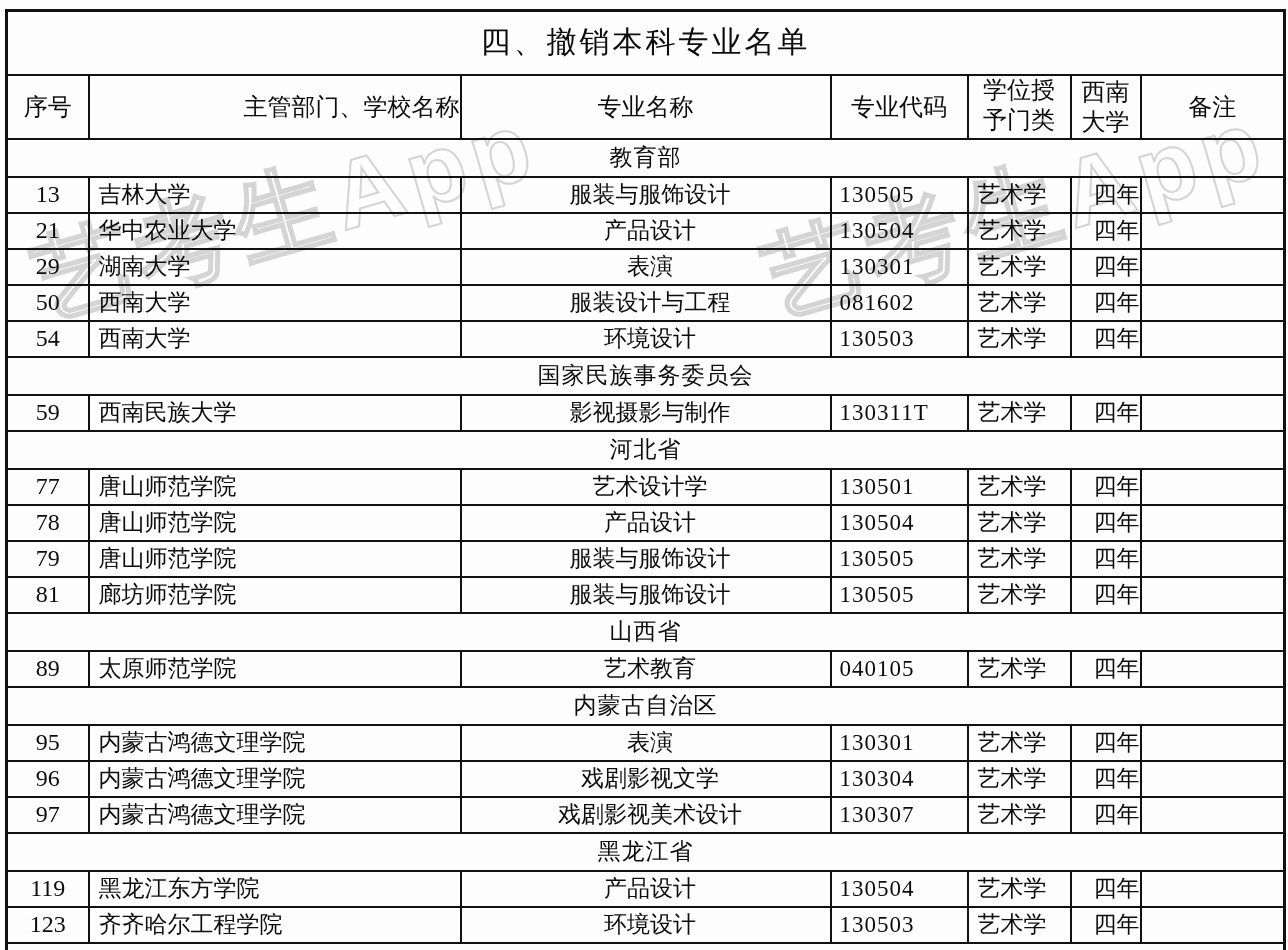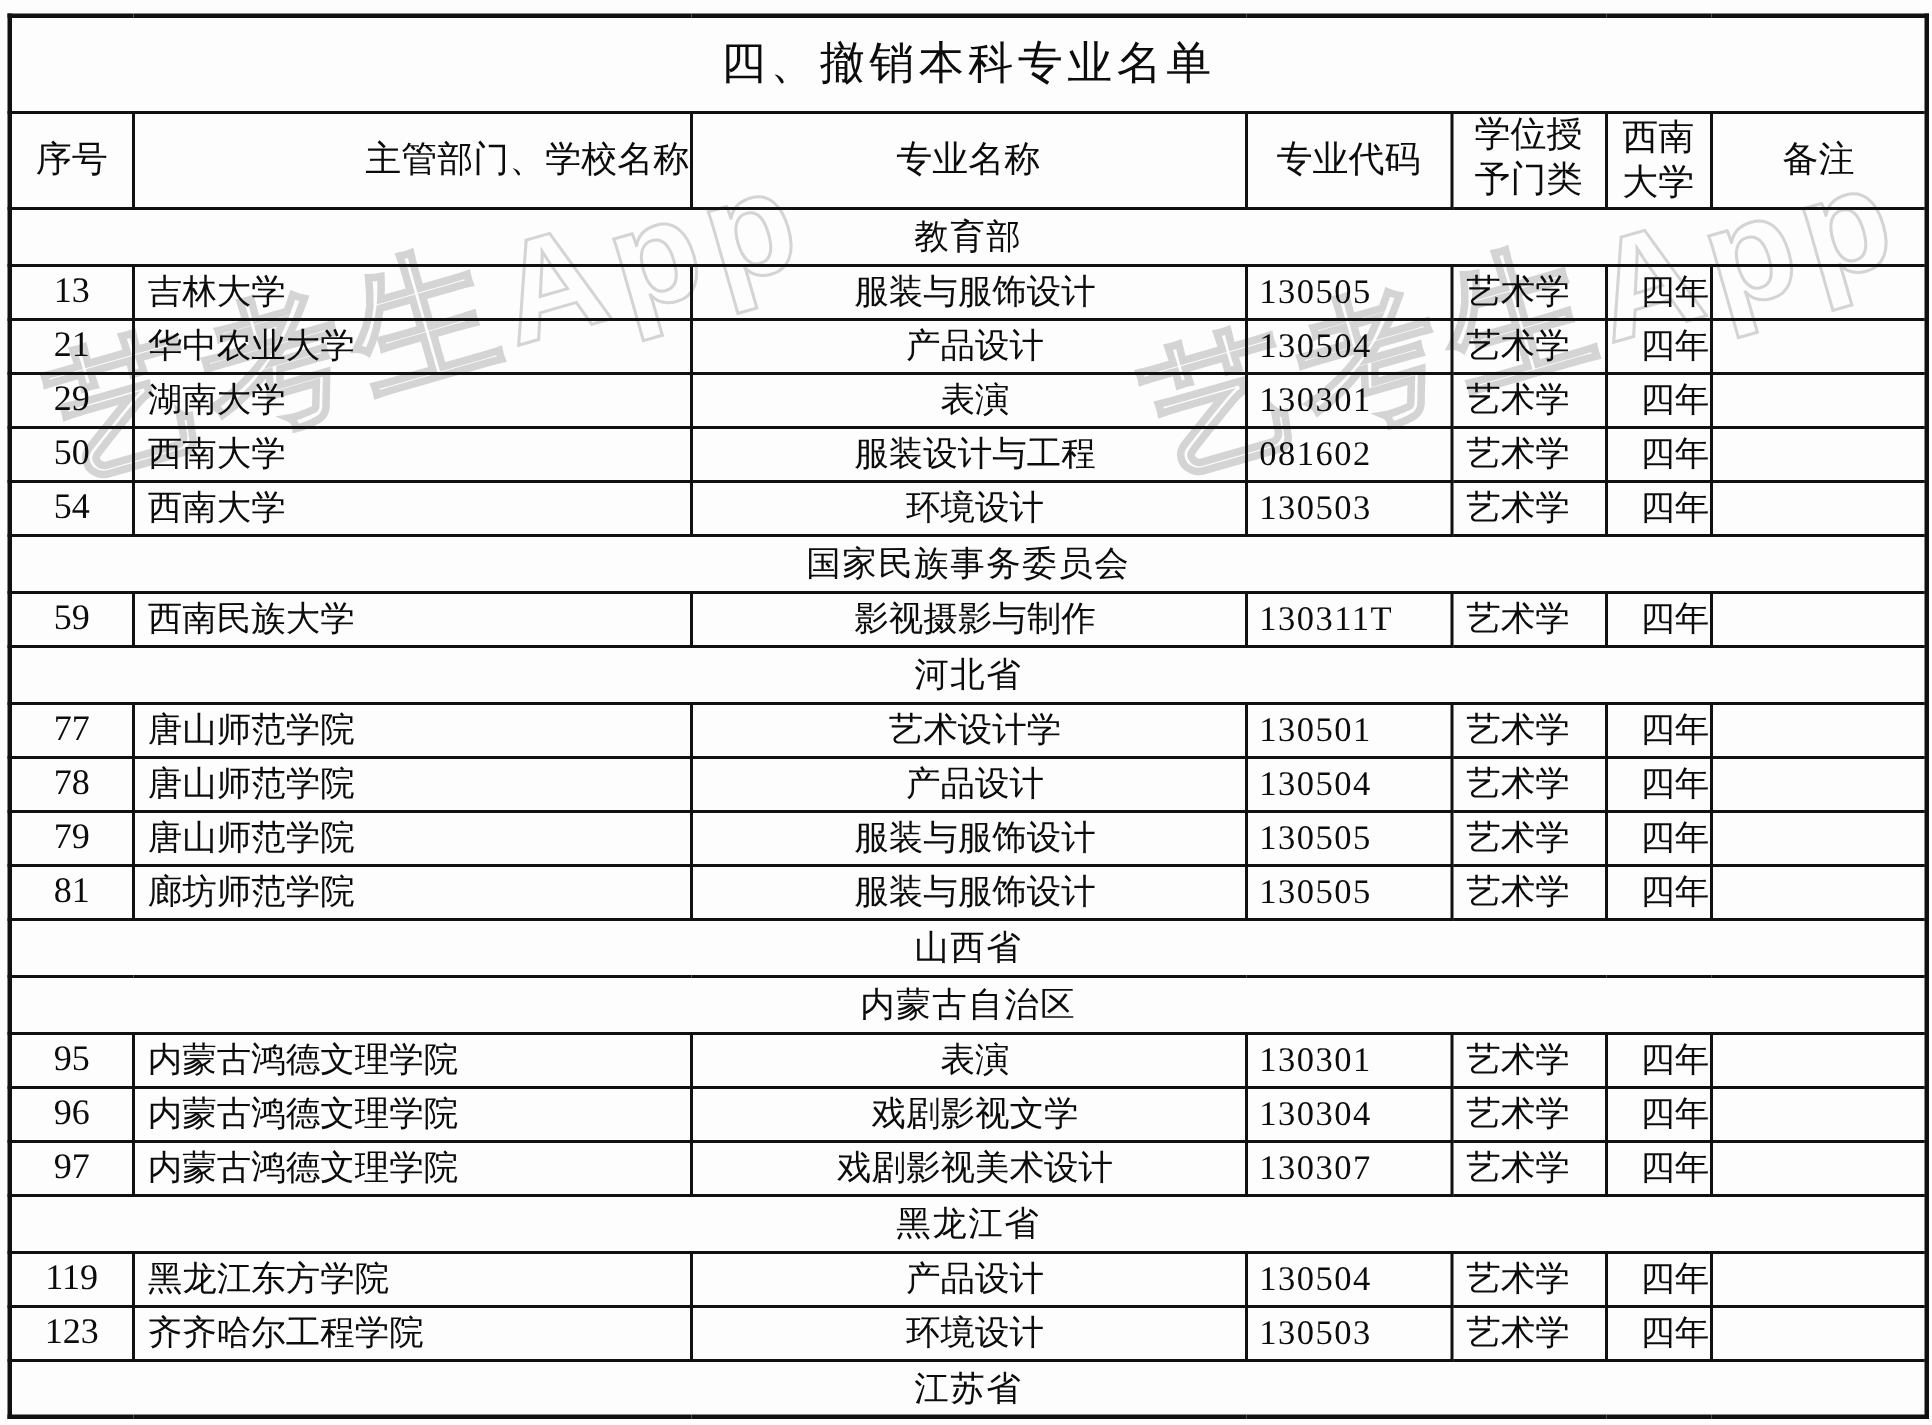--- a/index.html
+++ b/index.html
@@ -208,20 +208,29 @@
           <td class="c1">廊坊师范学院</td>
           <td class="c2">服装与服饰设计</td>
           <td class="c3">130505</td>
           <td class="c4">艺术学</td>
           <td class="c5">四年</td>
           <td class="c6"></td>
         </tr>
         <tr class="section-row">
           <td colspan="7">山西省</td>
         </tr>
+        <tr class="data-row">
+          <td class="c0">89</td>
+          <td class="c1">太原师范学院</td>
+          <td class="c2">艺术教育</td>
+          <td class="c3">040105</td>
+          <td class="c4">艺术学</td>
+          <td class="c5">四年</td>
+          <td class="c6"></td>
+        </tr>
         <tr class="section-row">
           <td colspan="7">内蒙古自治区</td>
         </tr>
         <tr class="data-row">
           <td class="c0">95</td>
           <td class="c1">内蒙古鸿德文理学院</td>
           <td class="c2">表演</td>
           <td class="c3">130301</td>
           <td class="c4">艺术学</td>
           <td class="c5">四年</td>

